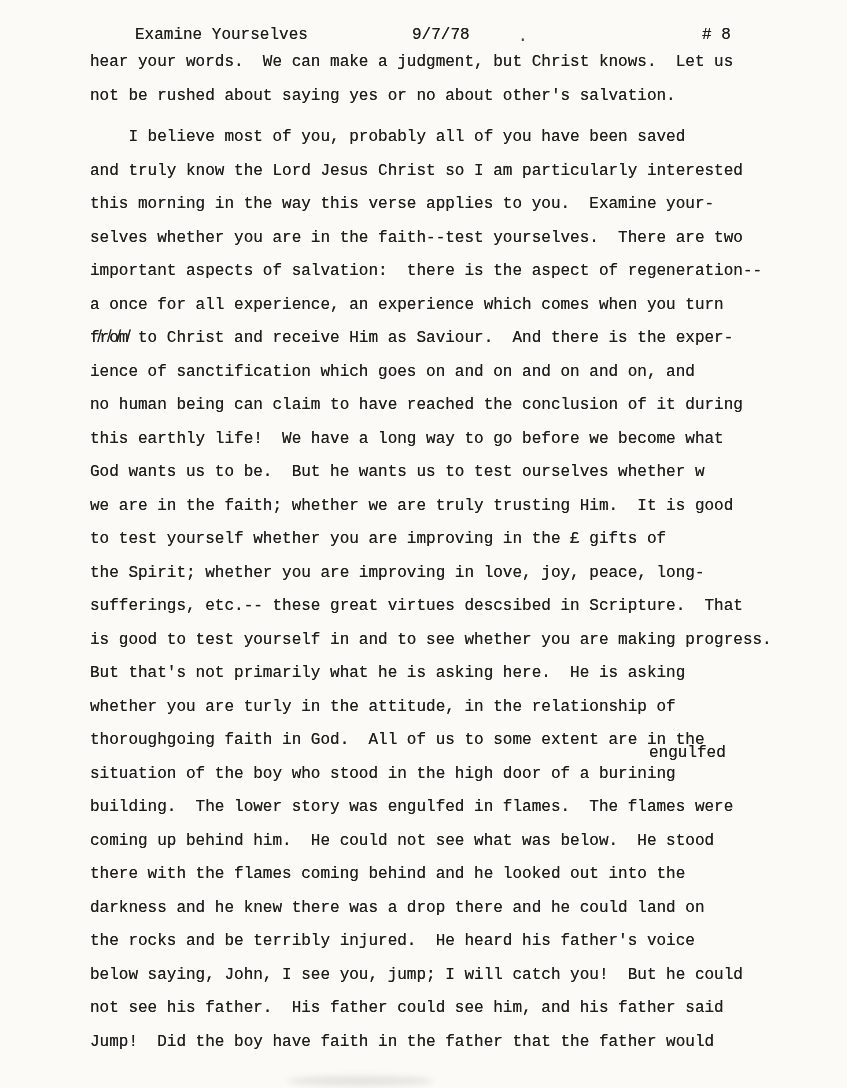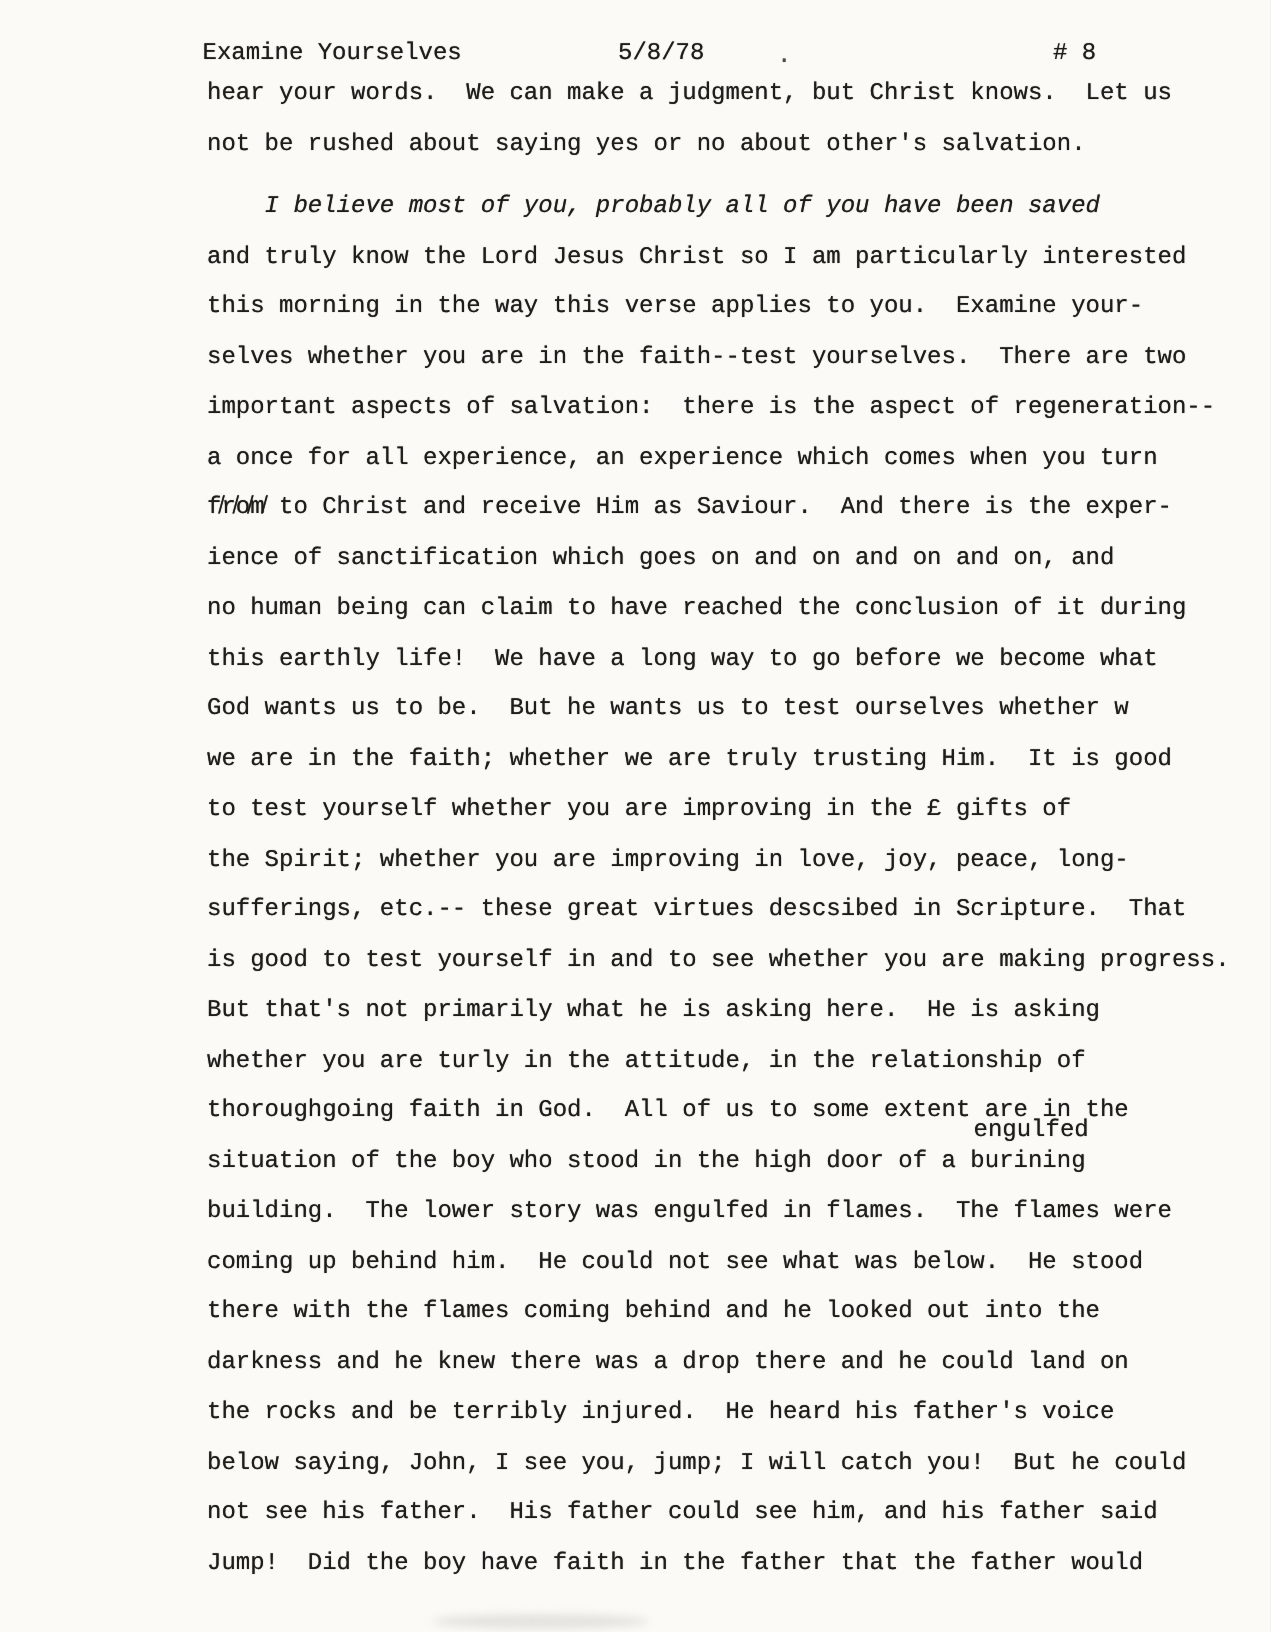--- a/index.html
+++ b/index.html
@@ -34,25 +34,23 @@
   .hdr-pagenum { position: absolute; left: 702px; top: 0; }
   .document-body {
     position: absolute;
     left: 90px;
     top: 46px;
     right: 6px;
   }
   .line {
     line-height: 33.5px;
     height: 33.5px;
-    margin-left: 48px;
   }
   .para-start {
     margin-top: 8px;
-    font-style: italic;
   }
   .interlinear {
     position: absolute;
     left: 649px;
     top: 744px;
     line-height: 18px;
   }
   .smudge {
     position: absolute;
     left: 288px;
@@ -65,21 +63,21 @@
     border-radius: 50%;
   }
 </style>
 </head>
 <body>
 
 <div class="page" style="background: rgb(251, 250, 247); color: rgb(30, 29, 26);">
 
   <div class="page-header">
     <span class="tw hdr-title">Examine Yourselves</span>
-    <span class="tw hdr-date">5/8/78</span>
+    <span class="tw hdr-date">9/7/78</span>
     <span class="tw hdr-dot">.</span>
     <span class="tw hdr-pagenum"># 8</span>
   </div>
 
   <div class="document-body tw"><div class="line">hear your words.  We can make a judgment, but Christ knows.  Let us</div><div class="line">not be rushed about saying yes or no about other's salvation.</div><div class="line para-start">    I believe most of you, probably all of you have been saved</div><div class="line">and truly know the Lord Jesus Christ so I am particularly interested</div><div class="line">this morning in the way this verse applies to you.  Examine your-</div><div class="line">selves whether you are in the faith--test yourselves.  There are two</div><div class="line">important aspects of salvation:  there is the aspect of regeneration--</div><div class="line">a once for all experience, an experience which comes when you turn</div><div class="line">f̸r̸o̸m̸ to Christ and receive Him as Saviour.  And there is the exper-</div><div class="line">ience of sanctification which goes on and on and on and on, and</div><div class="line">no human being can claim to have reached the conclusion of it during</div><div class="line">this earthly life!  We have a long way to go before we become what</div><div class="line">God wants us to be.  But he wants us to test ourselves whether w</div><div class="line">we are in the faith; whether we are truly trusting Him.  It is good</div><div class="line">to test yourself whether you are improving in the £ gifts of</div><div class="line">the Spirit; whether you are improving in love, joy, peace, long-</div><div class="line">sufferings, etc.-- these great virtues descsibed in Scripture.  That</div><div class="line">is good to test yourself in and to see whether you are making progress.</div><div class="line">But that's not primarily what he is asking here.  He is asking</div><div class="line">whether you are turly in the attitude, in the relationship of</div><div class="line">thoroughgoing faith in God.  All of us to some extent are in the</div><div class="line">situation of the boy who stood in the high door of a burining</div><div class="line">building.  The lower story was engulfed in flames.  The flames were</div><div class="line">coming up behind him.  He could not see what was below.  He stood</div><div class="line">there with the flames coming behind and he looked out into the</div><div class="line">darkness and he knew there was a drop there and he could land on</div><div class="line">the rocks and be terribly injured.  He heard his father's voice</div><div class="line">below saying, John, I see you, jump; I will catch you!  But he could</div><div class="line">not see his father.  His father could see him, and his father said</div><div class="line">Jump!  Did the boy have faith in the father that the father would</div></div>
 
   <span class="tw interlinear">engulfed</span>
 
   <div class="smudge"></div>
 

